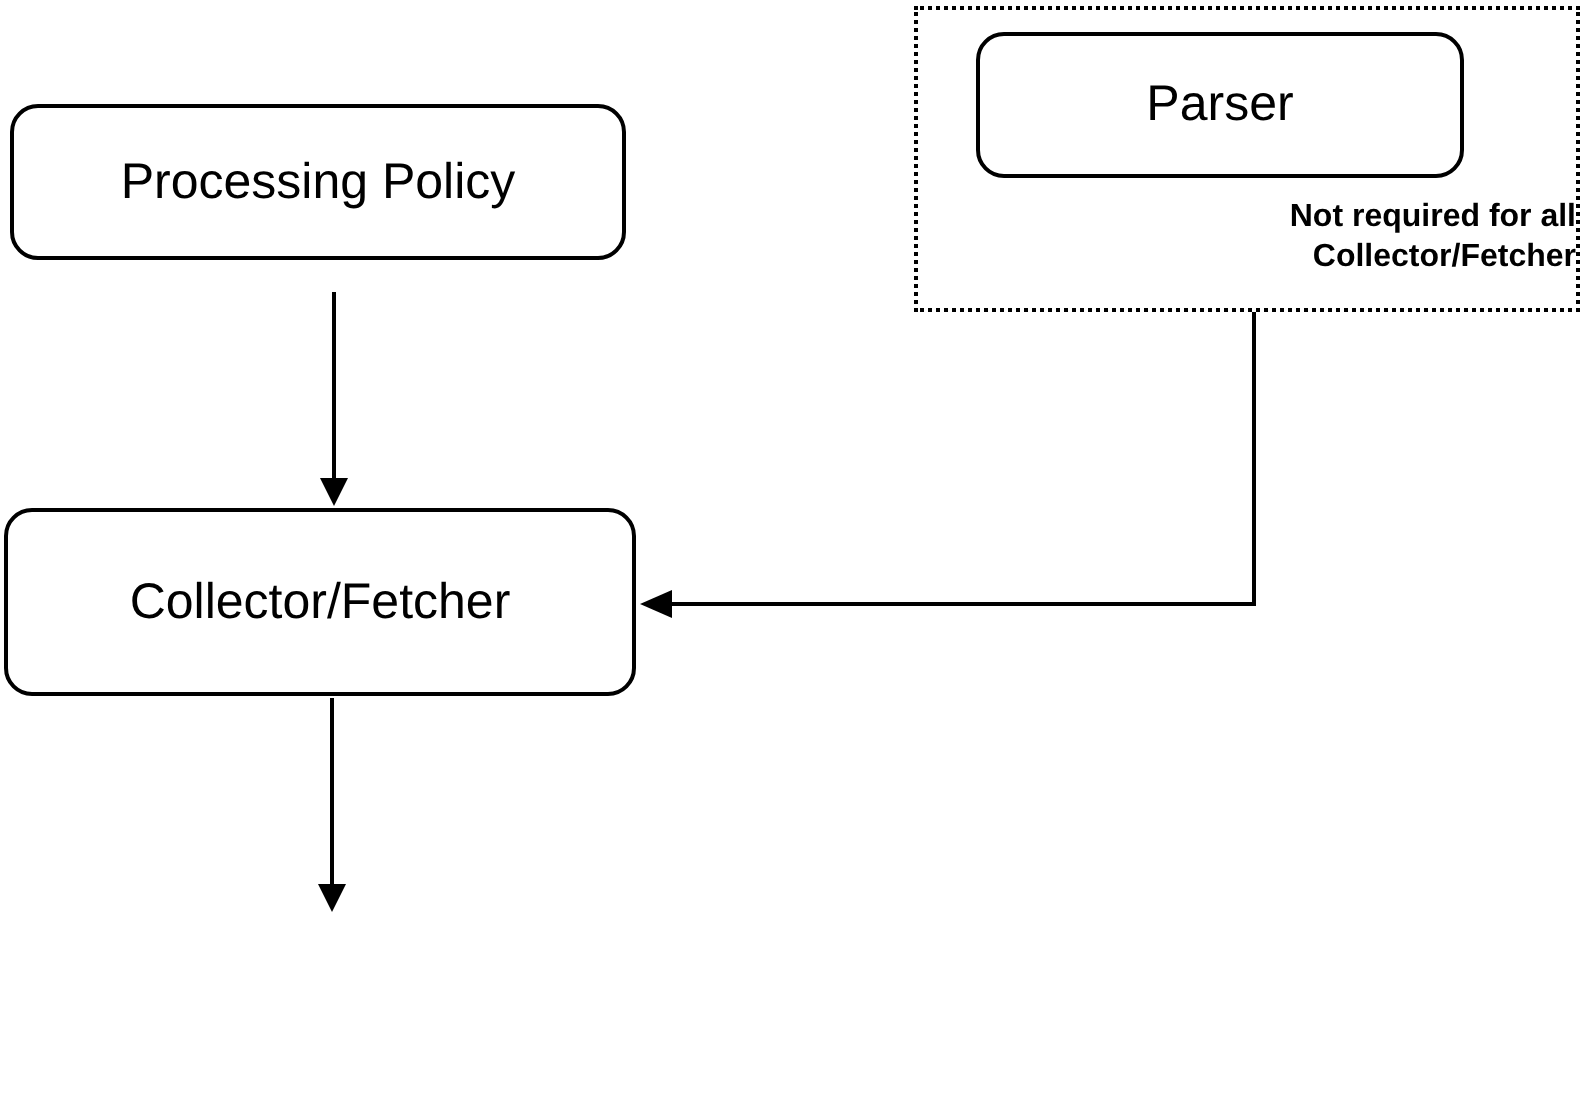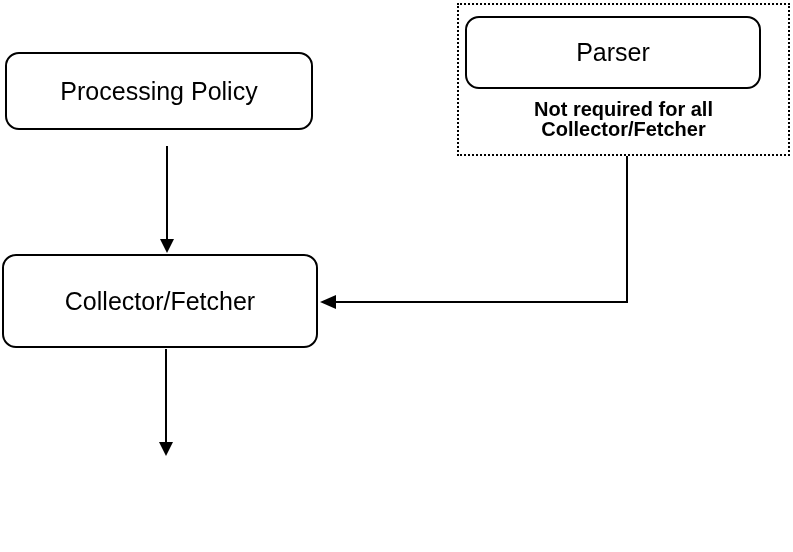--- a/index.html
+++ b/index.html
@@ -36,29 +36,29 @@
   .box-collector       { left: 2px;   top: 254px; width: 316px; height: 94px; }
   .box-log-collection  { left: 2px;   top: 457px; width: 318px; height: 90px; }
   .parser-group {
     position: absolute;
     left: 457px; top: 3px;
     width: 333px; height: 153px;
     border: 2px dotted #000000;
     background: #ffffff;
   }
   .box-parser {
-    left: 6px; top: 11px;
-    width: 296px; height: 73px;
+    left: 29px; top: 11px;
+    width: 244px; height: 73px;
   }
   .parser-note {
     position: absolute;
     left: 0; top: 94px;
     width: 100%;
-    text-align: center;
-    font-size: 20px;
+    text-align: right;
+    font-size: 16px;
     font-weight: 700;
     line-height: 20px;
     color: #000000;
   }
 </style>
 </head>
 <body>
 
 <div class="canvas">
 

